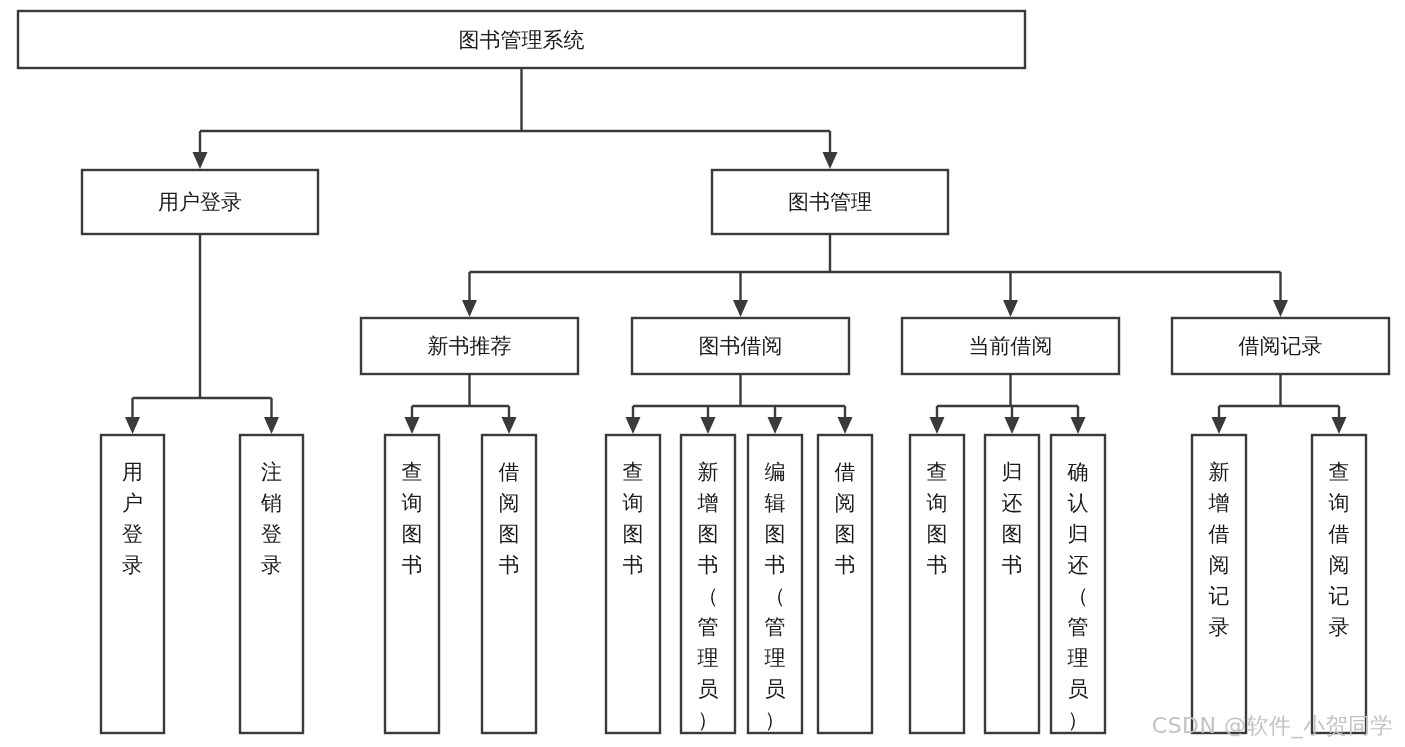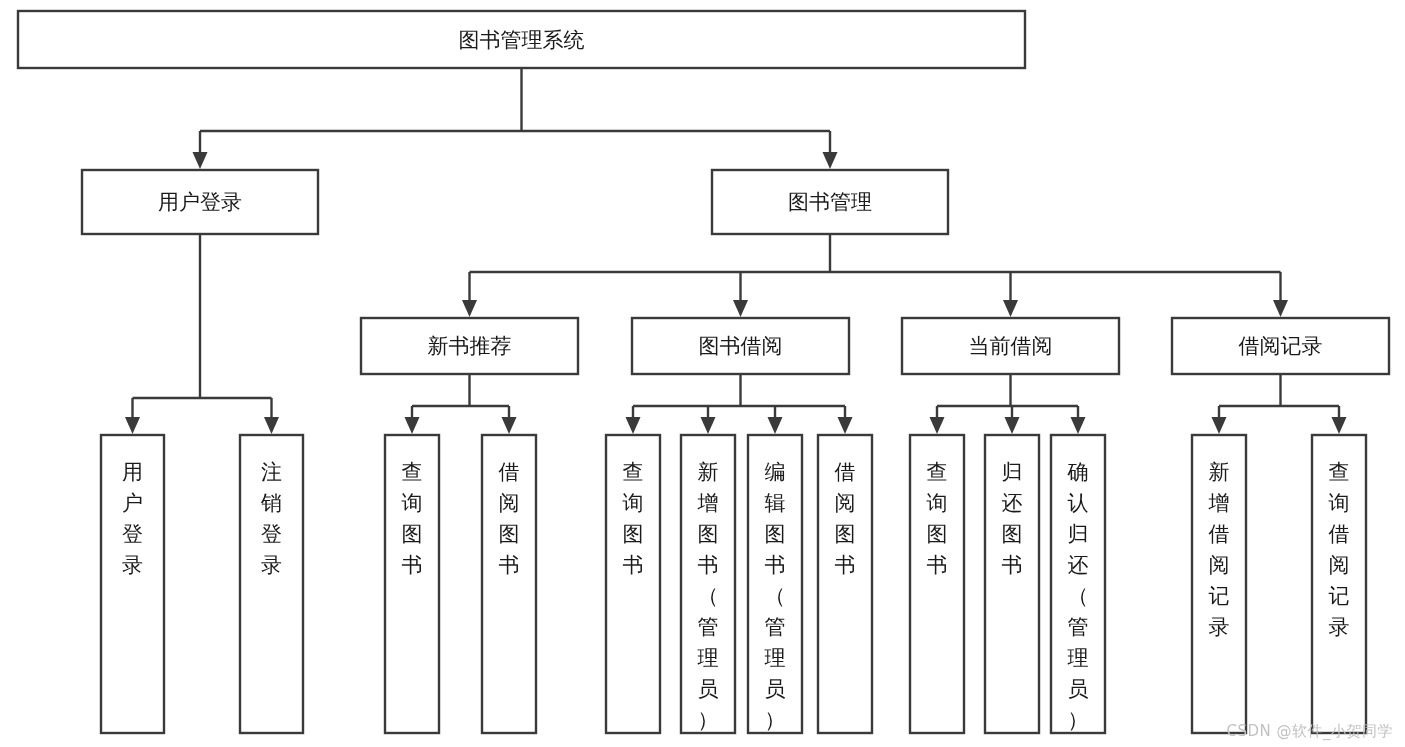--- a/index.html
+++ b/index.html
@@ -55,21 +55,21 @@
     font-size: 21px;
     fill: #1a1a1a;
     text-anchor: middle;
     dominant-baseline: middle;
   }
   .watermark-text {
     position: absolute;
     right: 12px;
     bottom: 6px;
     font-family: "DejaVu Sans", "Liberation Sans", sans-serif;
-    font-size: 15px;
+    font-size: 22px;
     color: #c2c2c2;
     letter-spacing: 0.5px;
     white-space: nowrap;
     user-select: none;
   }
 </style>
 </head>
 <body>
 
 <div id="diagram-root">

